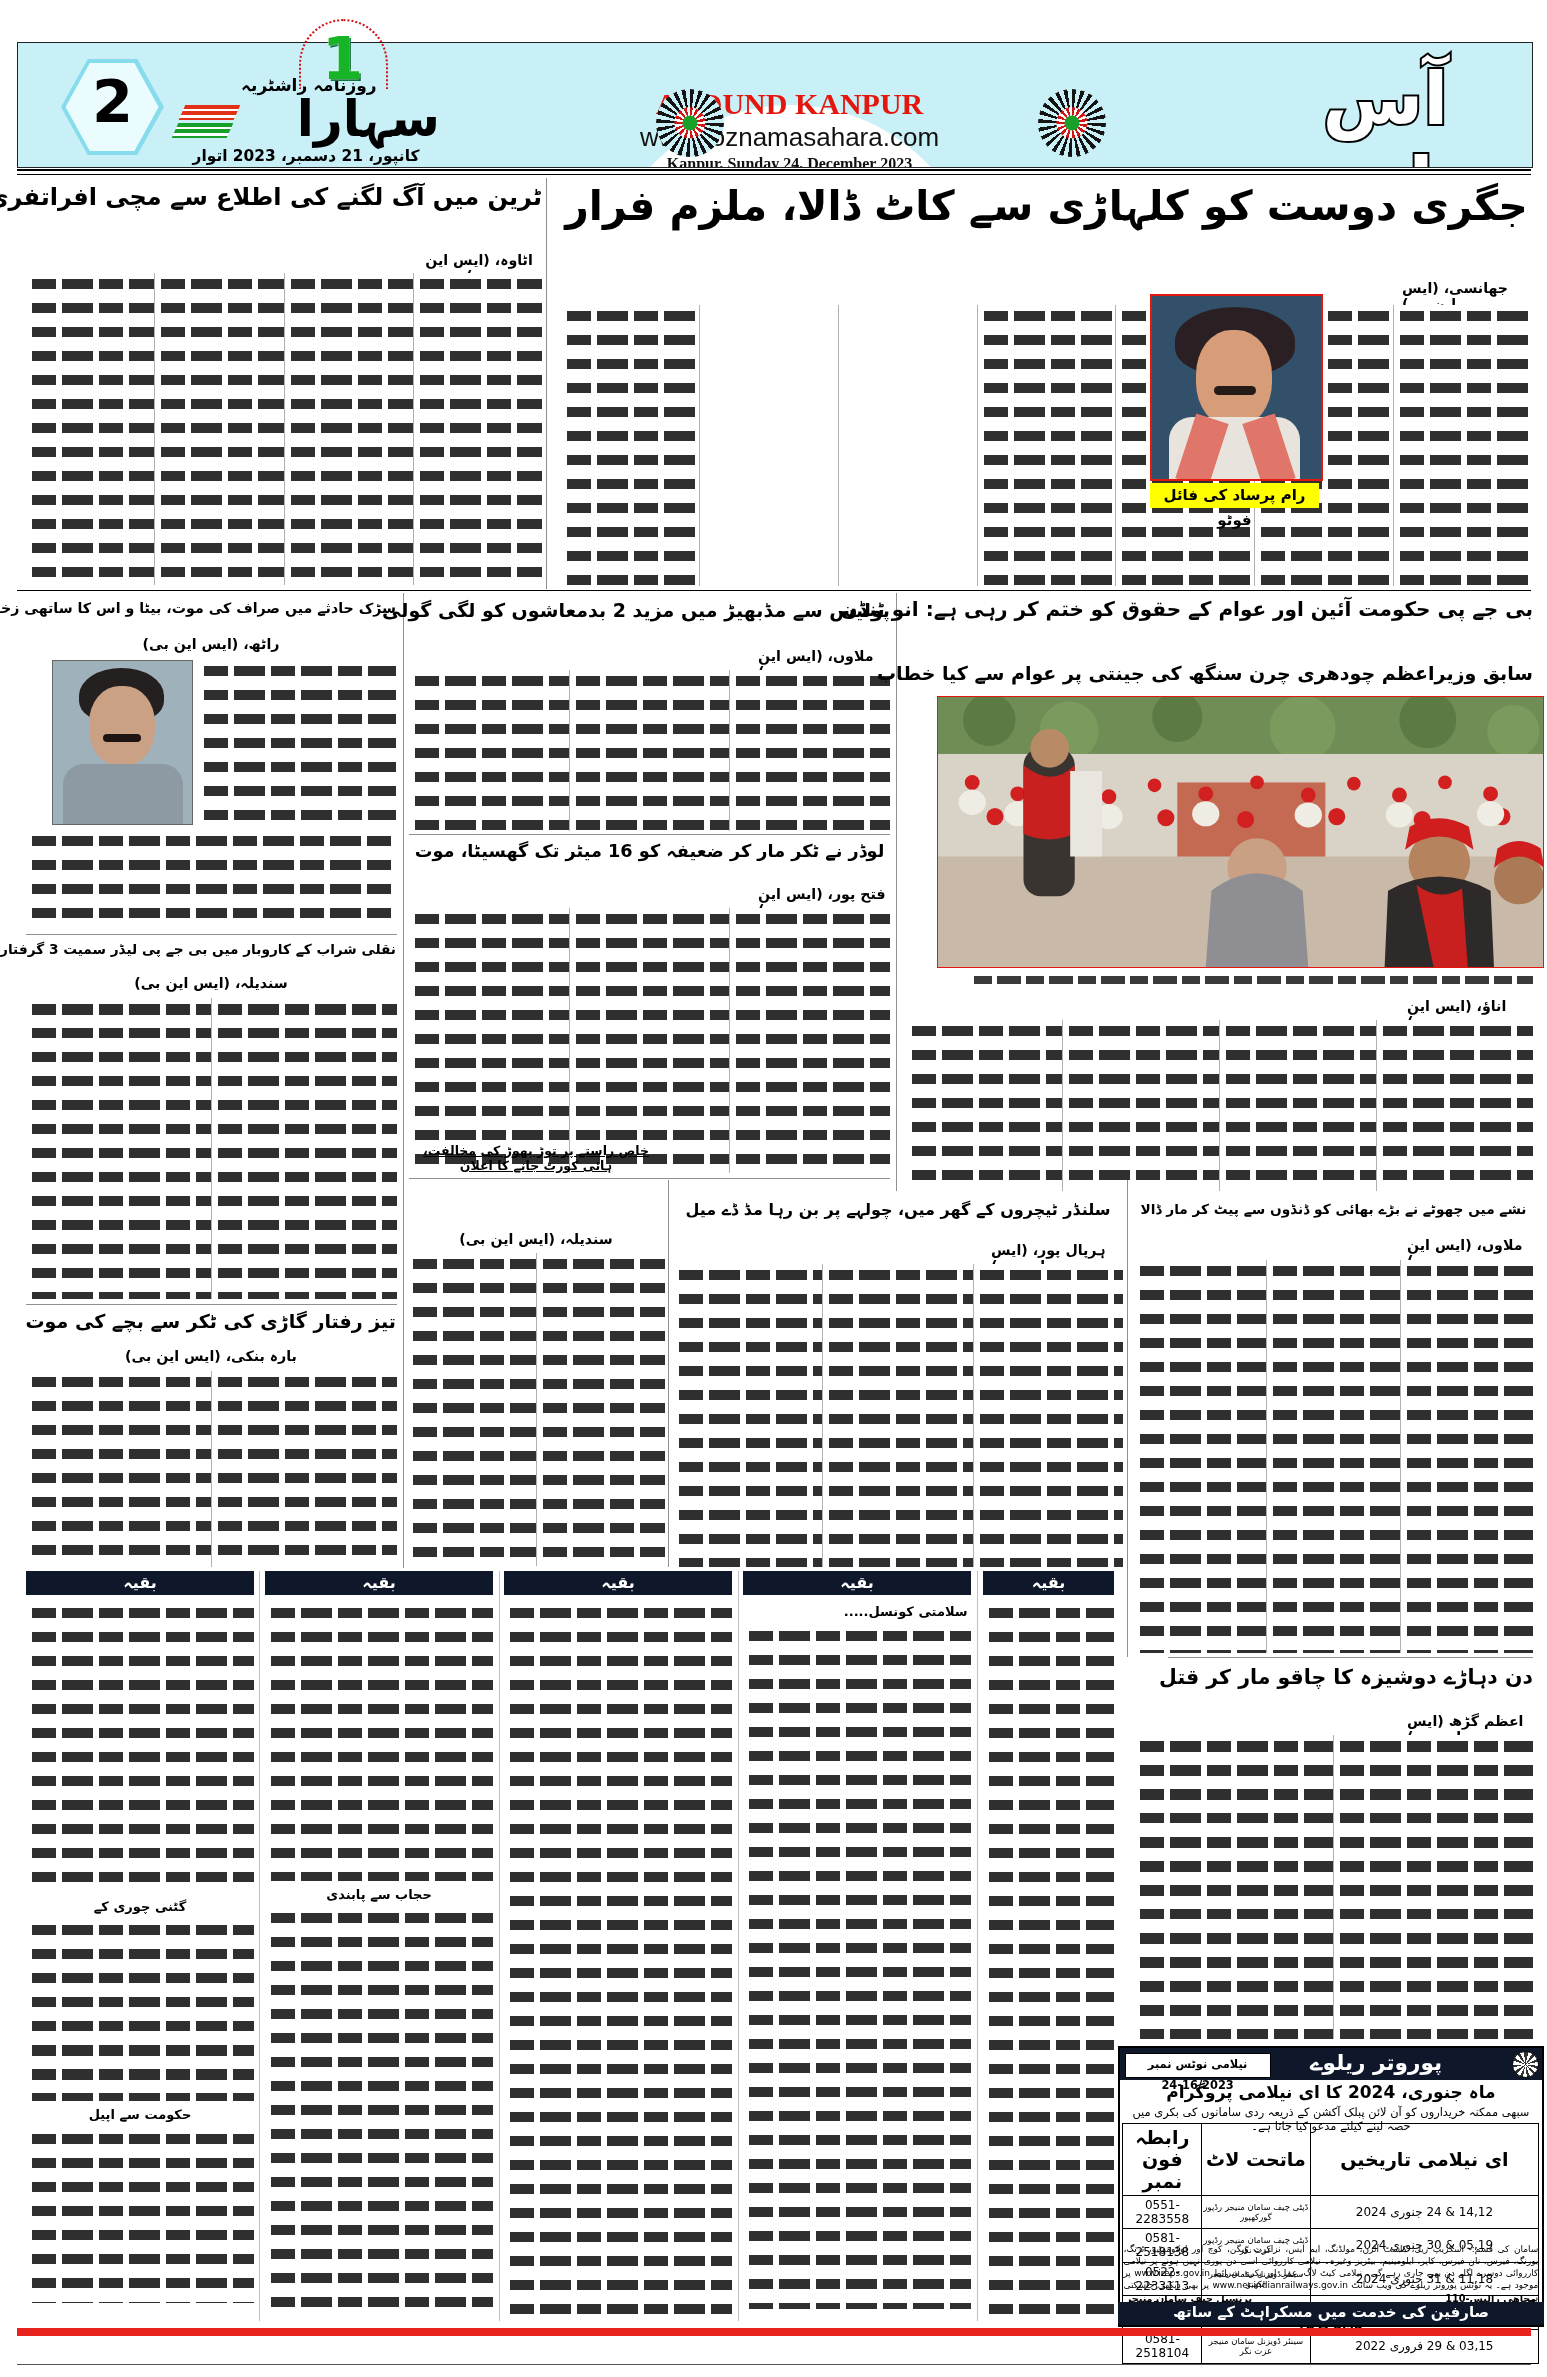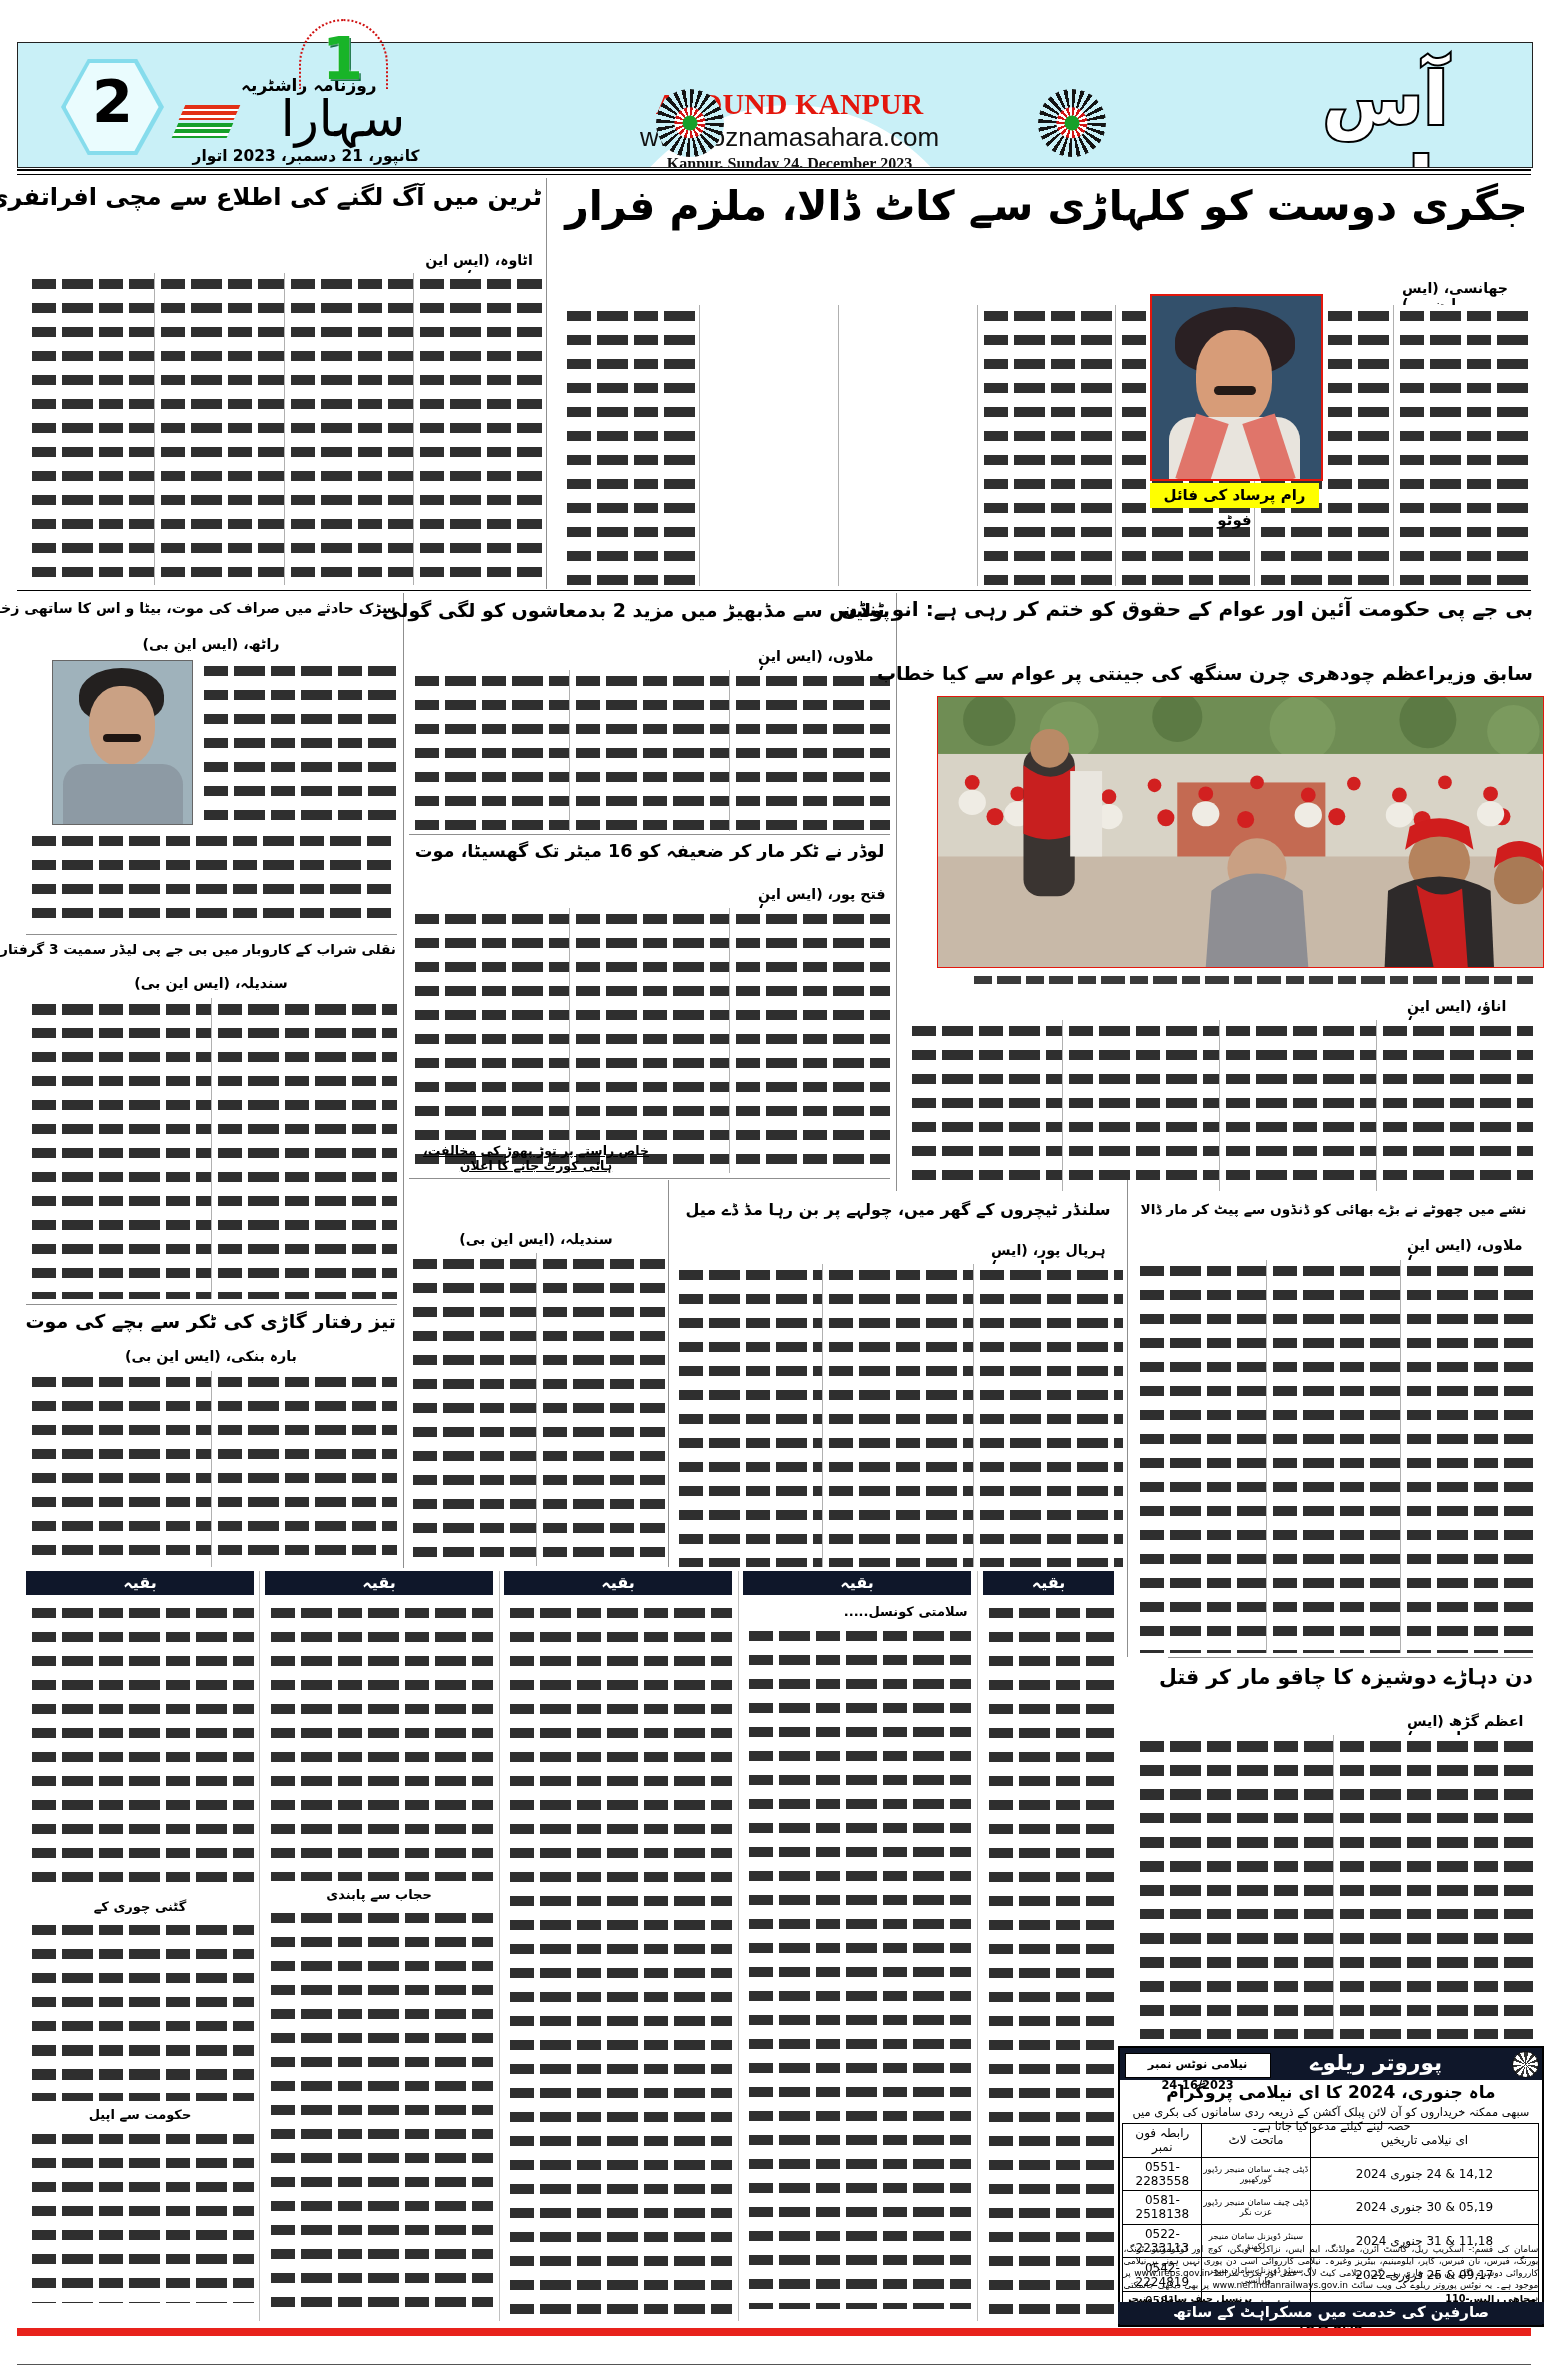--- a/index.html
+++ b/index.html
@@ -37,21 +37,21 @@
         border-radius:50% 50% 0 0 / 90% 90% 0 0;}
   .hex{clip-path:polygon(26% 0,74% 0,100% 50%,74% 100%,26% 100%,0 50%);}
   .aaspaas{font-weight:700;color:#fff;-webkit-text-stroke:4px #000;paint-order:stroke fill;
         font-size:73px;direction:rtl;letter-spacing:1.1px;}
   .flagred{background:repeating-linear-gradient(180deg,#e23016 0 4px,#fff 4px 6.3px);transform:skewX(-24deg);}
   .flaggreen{background:repeating-linear-gradient(180deg,#16a02a 0 4px,#fff 4px 6.3px);transform:skewX(-24deg);}
   
   #ad{position:absolute;left:1118px;top:2046px;width:422px;height:277px;border:2.3px solid #000;background:#fff;}
   #ad table{border-collapse:collapse;width:100%;direction:rtl;}
   #ad th,#ad td{border:1.7px solid #000;text-align:center;font-size:12px;padding:2.3px 1.1px;}
-  #ad th{font-weight:400;font-size:12px;}
+  #ad th{font-weight:700;font-size:19px;}
   .adbar{background:#0f172a;color:#fff;font-weight:700;}
   .rlogo{border:1.7px solid #111;border-radius:50%;
         background:repeating-conic-gradient(#333 0 14deg,#fff 14deg 32deg);}
   .subhead-b{direction:rtl;font-weight:700;text-align:center;font-size:13px;}
 </style>
 </head>
 <body>
 
 <div id="page">
 
@@ -59,21 +59,21 @@
 
     <div class="abs hex" style="left:43px;top:16px;width:103px;height:96px;background:#86dcec;">
       <div class="abs hex" style="left:4.6px;top:4px;width:93px;height:88px;background:#eafcfe;"></div>
       <div class="abs" style="left:0;top:8px;width:103px;text-align:center;font-size:59px;font-weight:700;color:#000;">2</div>
     </div>
 
     <div class="abs" style="left:154px;top:32px;width:268px;height:91px;">
       <div class="abs rtl" style="right:5.7px;top:0;width:251px;text-align:center;font-size:17px;font-weight:700;">روزنامہ راشٹریہ</div>
       <div class="abs flagred" style="left:10.3px;top:30px;width:55px;height:15px;"></div>
       <div class="abs flaggreen" style="left:3.4px;top:48px;width:55px;height:15px;"></div>
-      <div class="abs rtl" style="right:0px;top:15px;width:194px;text-align:center;font-size:50px;font-weight:400;letter-spacing:1.1px;">سہارا</div>
+      <div class="abs rtl" style="right:0px;top:15px;width:194px;text-align:right;font-size:50px;font-weight:700;letter-spacing:1.1px;">سہارا</div>
       <div class="abs rtl" style="right:0;top:72px;width:268px;text-align:center;font-size:15.4px;font-weight:700;">کانپور، 21 دسمبر، 2023 اتوار</div>
     </div>
 
     <div id="dome"></div>
     <div class="abs" style="left:595px;top:44px;width:353px;text-align:center;color:#e3170d;font-weight:700;font-size:30px;font-family:'Liberation Serif',serif;">AROUND KANPUR</div>
     <div class="abs" style="left:595px;top:79px;width:353px;text-align:center;color:#111;font-size:26px;font-family:'Liberation Sans',sans-serif;">www.roznamasahara.com</div>
     <div class="abs" style="left:595px;top:112px;width:353px;text-align:center;color:#111;font-weight:700;font-size:16px;font-family:'Liberation Serif',serif;">Kanpur, Sunday 24, December 2023</div>
 
     <div class="abs burst" style="left:638px;top:46px;width:68px;height:68px;">
       <div class="burst-in1"></div>

